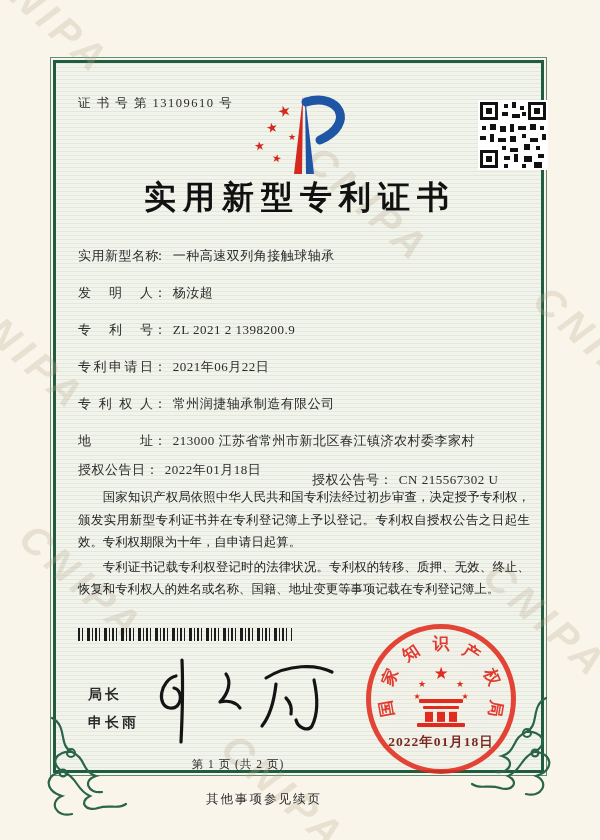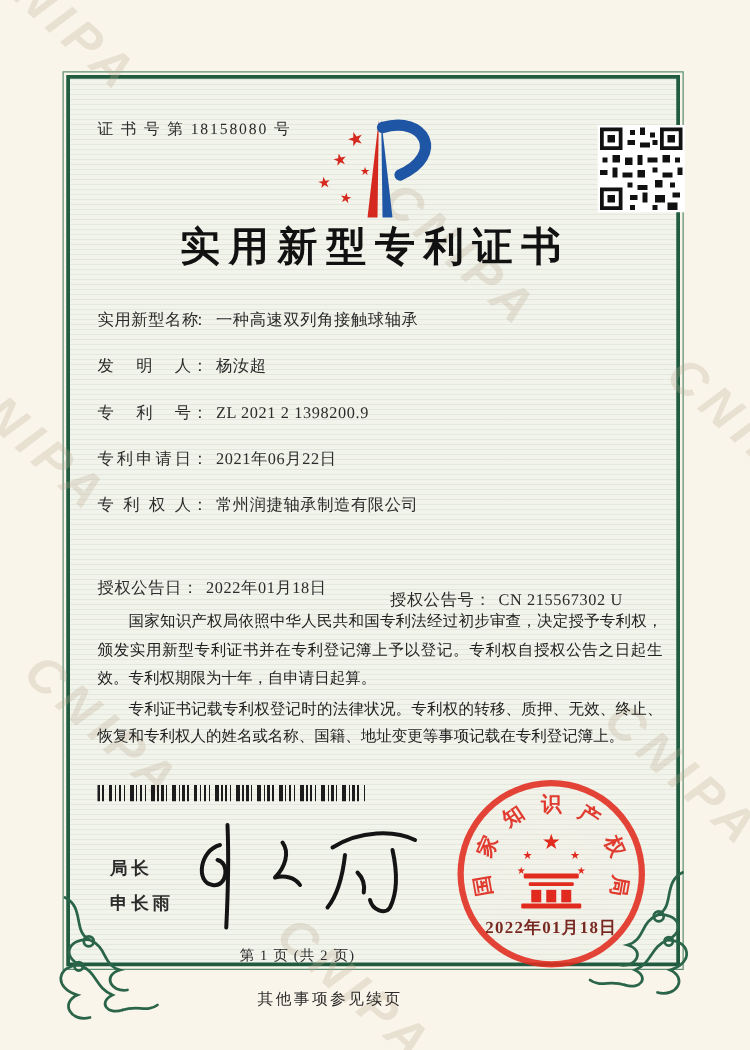--- a/index.html
+++ b/index.html
@@ -102,21 +102,21 @@
     <path d="M34,40 C48,46 44,60 58,64 C44,68 50,82 64,80"></path>
     <path d="M26,60 C40,66 38,78 52,84 C40,90 48,100 60,96"></path>
     <circle cx="33" cy="41" r="4"></circle>
     <circle cx="25" cy="61" r="3.4"></circle>
     <path d="M60,96 C72,92 80,98 88,92"></path>
   </g>
 </svg>
 
 <div class="content">
 
-  <div class="abs certno">证 书 号 第 18158080 号</div>
+  <div class="abs certno">证 书 号 第 13109610 号</div>
 
   <svg class="abs logo" width="124" height="90" viewBox="0 0 124 90">
     <polygon points="63,6 54,84 62,84" fill="#d5281e"></polygon>
     <polygon points="65,6 66,84 74,84" fill="#1f55a5"></polygon>
     <path d="M66,12 C100,2 116,34 80,50" fill="none" stroke="#1f55a5" stroke-width="9" stroke-linecap="round"></path>
     <text x="46" y="26" font-size="15" fill="#d5281e" text-anchor="middle" transform="rotate(-18 46 26)">★</text>
     <text x="33" y="42" font-size="13" fill="#d5281e" text-anchor="middle" transform="rotate(-12 33 42)">★</text>
     <text x="20" y="60" font-size="12" fill="#d5281e" text-anchor="middle" transform="rotate(-8 20 60)">★</text>
     <text x="36" y="72" font-size="11" fill="#d5281e" text-anchor="middle" transform="rotate(10 36 72)">★</text>
     <text x="52" y="50" font-size="9" fill="#d5281e" text-anchor="middle">★</text>
@@ -178,20 +178,23 @@
   </div>
   <div class="abs row r3">
     <span class="flabel">专利号</span><span class="colon">：</span><span>ZL 2021 2 1398200.9</span>
   </div>
   <div class="abs row r4">
     <span class="flabel">专利申请日</span><span class="colon">：</span><span>2021年06月22日</span>
   </div>
   <div class="abs row r5">
     <span class="flabel">专利权人</span><span class="colon">：</span><span>常州润捷轴承制造有限公司</span>
   </div>
+  <div class="abs row r6">
+    <span class="flabel">地址</span><span class="colon">：</span><span>213000 江苏省常州市新北区春江镇济农村委李家村</span>
+  </div>
   <div class="abs row r7">
     <span><span>授权公告日</span><span class="colon">：</span><span>2022年01月18日</span></span>
     <span class="half2"><span>授权公告号</span><span class="colon">：</span><span>CN 215567302 U</span></span>
   </div>
 
   <div class="abs paras">
     <p>国家知识产权局依照中华人民共和国专利法经过初步审查，决定授予专利权，颁发实用新型专利证书并在专利登记簿上予以登记。专利权自授权公告之日起生效。专利权期限为十年，自申请日起算。</p>
     <p>专利证书记载专利权登记时的法律状况。专利权的转移、质押、无效、终止、恢复和专利权人的姓名或名称、国籍、地址变更等事项记载在专利登记簿上。</p>
   </div>
 

